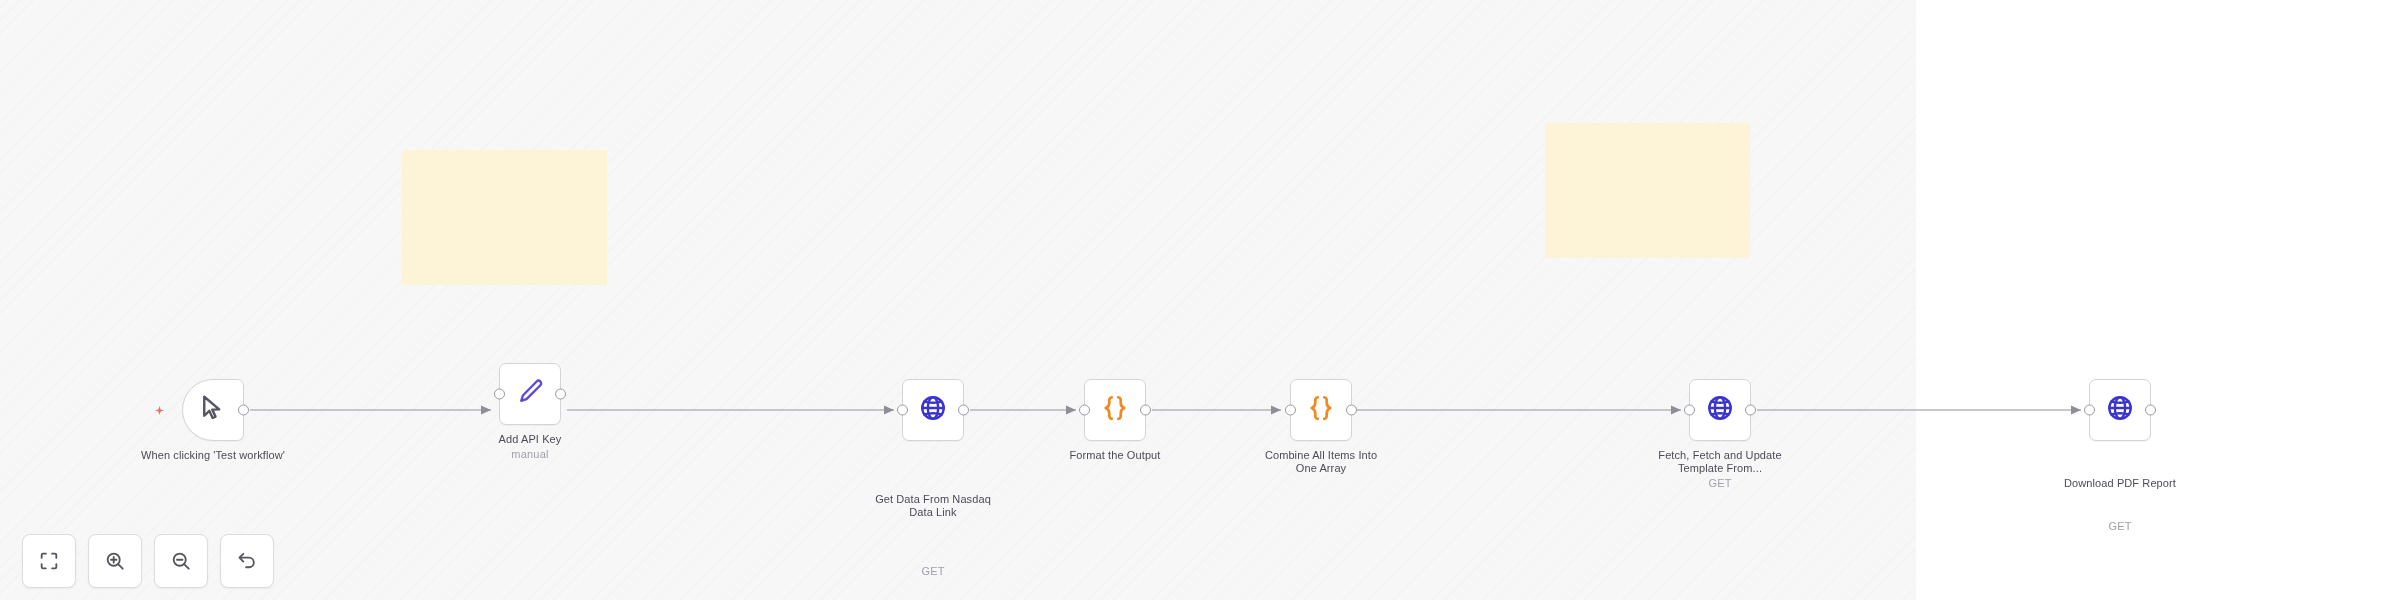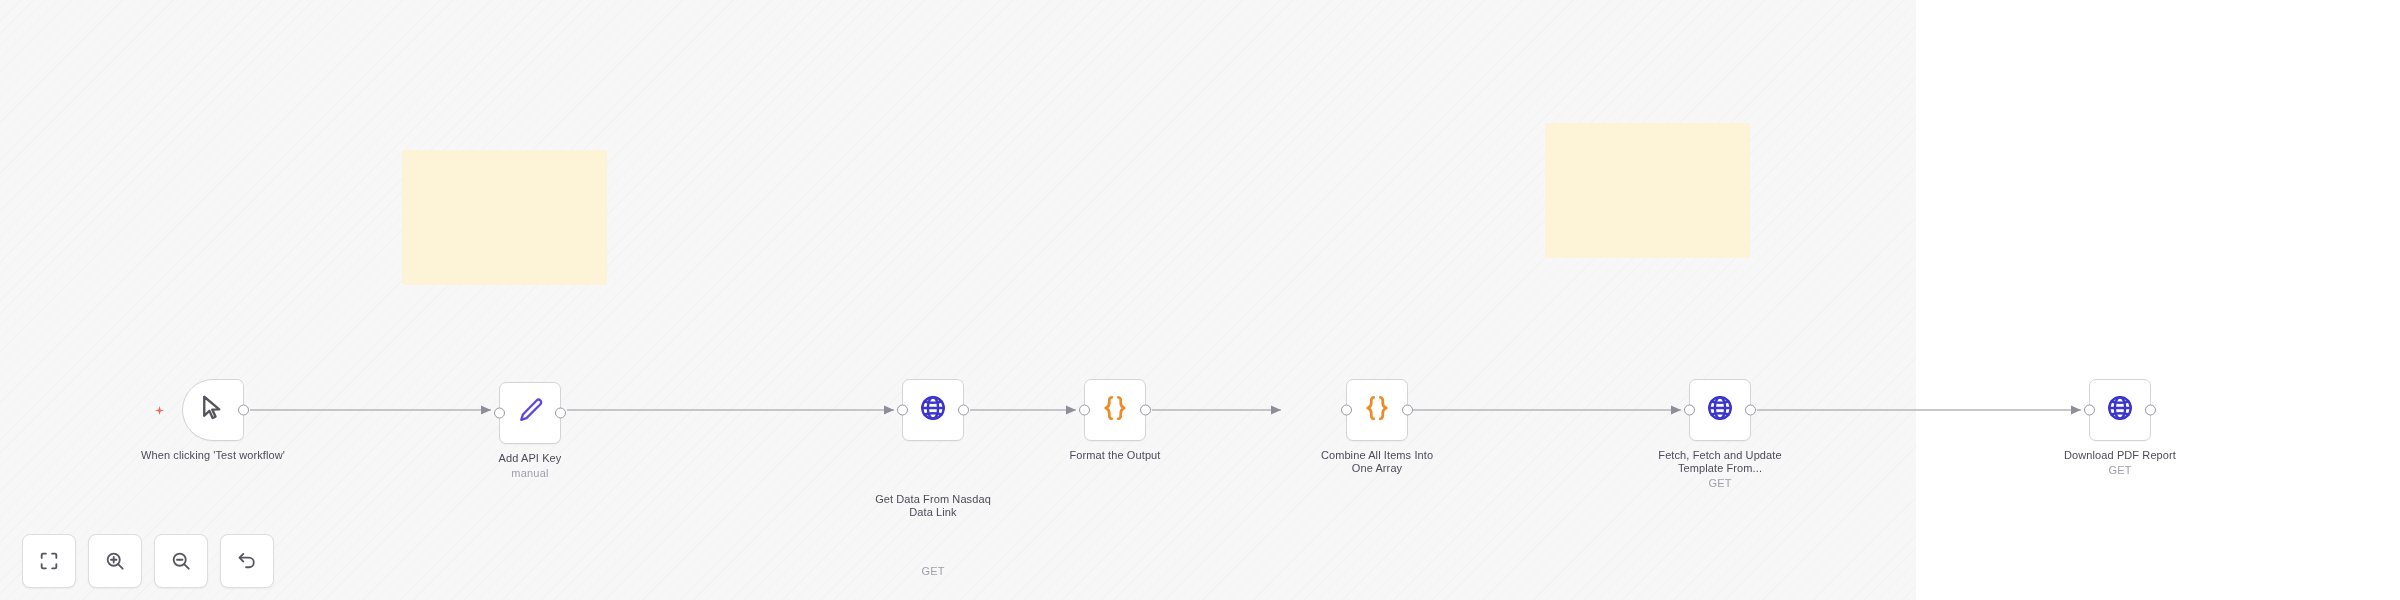--- a/index.html
+++ b/index.html
@@ -163,21 +163,21 @@
   <div id="nodes">
       <div class="node" style="left: 138px; top: 379px; width: 150px;">
         <div class="node-box trigger">
           <span><svg width="30" height="30" viewBox="0 0 24 24" fill="none" stroke="#55555f" stroke-width="1.9" stroke-linecap="round" stroke-linejoin="round">
               <path d="M5 3 L5 18.2 L9.1 14.3 L11.7 20 L14 18.9 L11.4 13.3 L17 13.1 Z"></path>
             </svg></span>
           <div class="port out"></div>
         </div>
         <div class="node-label">When clicking 'Test workflow'</div>
       </div>
-      <div class="node" style="left: 455px; top: 382px; width: 150px;">
+      <div class="node" style="left: 455px; top: 363px; width: 150px;">
         <div class="node-box">
           <span><svg width="30" height="30" viewBox="0 0 24 24" fill="none" stroke="#5c4ae0" stroke-width="1.9" stroke-linecap="round" stroke-linejoin="round">
               <path d="M17.3 3.6 a2.1 2.1 0 0 1 3 3 L9.2 17.7 L5 19 L6.3 14.8 Z"></path>
             </svg></span>
           <div class="port in"></div>
           <div class="port out"></div>
         </div>
         <div class="node-label">Add API Key</div>
         <div class="node-sub">manual</div>
       </div>
@@ -201,21 +201,21 @@
         <div class="node-box">
           <span><svg width="30" height="30" viewBox="0 0 24 24" fill="none" stroke="#f08a24" stroke-width="2.2" stroke-linecap="round" stroke-linejoin="round">
               <path d="M9.4 3.4 C7.1 3.4 7.4 6.2 7.4 7.9 C7.4 10 6.4 11.3 4.6 12 C6.4 12.7 7.4 14 7.4 16.1 C7.4 17.8 7.1 20.6 9.4 20.6"></path>
               <path d="M14.6 3.4 C16.9 3.4 16.6 6.2 16.6 7.9 C16.6 10 17.6 11.3 19.4 12 C17.6 12.7 16.6 14 16.6 16.1 C16.6 17.8 16.9 20.6 14.6 20.6"></path>
             </svg></span>
           <div class="port in"></div>
           <div class="port out"></div>
         </div>
         <div class="node-label">Format the Output</div>
       </div>
-      <div class="node" style="left: 1302px; top: 379px; width: 150px;">
+      <div class="node" style="left: 1246px; top: 379px; width: 150px;">
         <div class="node-box">
           <span><svg width="30" height="30" viewBox="0 0 24 24" fill="none" stroke="#f08a24" stroke-width="2.2" stroke-linecap="round" stroke-linejoin="round">
               <path d="M9.4 3.4 C7.1 3.4 7.4 6.2 7.4 7.9 C7.4 10 6.4 11.3 4.6 12 C6.4 12.7 7.4 14 7.4 16.1 C7.4 17.8 7.1 20.6 9.4 20.6"></path>
               <path d="M14.6 3.4 C16.9 3.4 16.6 6.2 16.6 7.9 C16.6 10 17.6 11.3 19.4 12 C17.6 12.7 16.6 14 16.6 16.1 C16.6 17.8 16.9 20.6 14.6 20.6"></path>
             </svg></span>
           <div class="port in"></div>
           <div class="port out"></div>
         </div>
         <div class="node-label">Combine All Items Into
 One Array</div>
@@ -229,21 +229,21 @@
               <path d="M5.2 6.6 C7.4 8.2 16.6 8.2 18.8 6.6"></path>
               <path d="M5.2 17.4 C7.4 15.8 16.6 15.8 18.8 17.4"></path>
             </svg></span>
           <div class="port in"></div>
           <div class="port out"></div>
         </div>
         <div class="node-label">Fetch, Fetch and Update
 Template From...</div>
         <div class="node-sub">GET</div>
       </div>
-      <div class="node" style="left: 2045px; top: 379px; width: 150px;">
+      <div class="node" style="left: 2045px; top: 379px; width: 150px; gap: 28px;">
         <div class="node-box">
           <span><svg width="30" height="30" viewBox="0 0 24 24" fill="none" stroke="#3b35cc" stroke-width="1.9" stroke-linecap="round" stroke-linejoin="round">
               <circle cx="12" cy="12" r="8.6"></circle>
               <path d="M3.4 12 H20.6"></path>
               <ellipse cx="12" cy="12" rx="4.1" ry="8.6"></ellipse>
               <path d="M5.2 6.6 C7.4 8.2 16.6 8.2 18.8 6.6"></path>
               <path d="M5.2 17.4 C7.4 15.8 16.6 15.8 18.8 17.4"></path>
             </svg></span>
           <div class="port in"></div>
           <div class="port out"></div>

